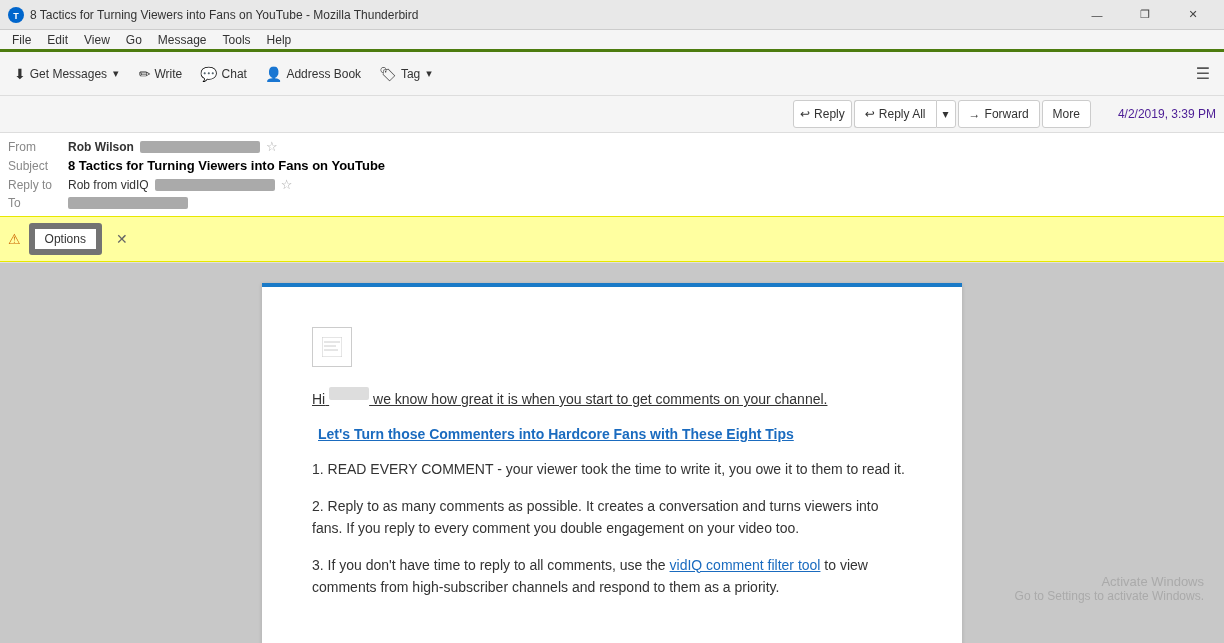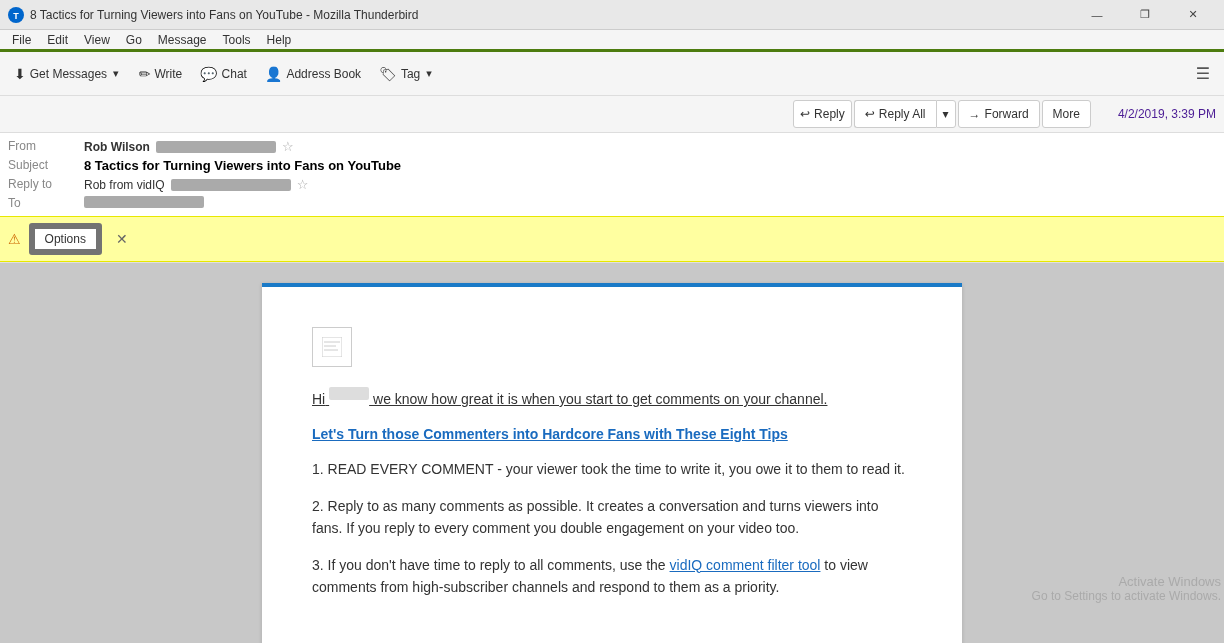--- a/index.html
+++ b/index.html
@@ -147,24 +147,23 @@
       color: #4c1d95;
       margin-left: 25px;
     }
 
     .email-fields {
       padding: 4px 8px 4px 8px;
       background: white;
     }
     .email-field-row {
       display: flex;
-      align-items: flex-start;
+      align-items: center;
       padding: 2px 0;
       font-size: 12px;
-      gap: 16px;
     }
     .field-label {
       color: #888;
       width: 60px;
       flex-shrink: 0;
     }
     .field-value {
       color: #333;
       display: flex; align-items: center; gap: 6px;
     }
@@ -273,21 +272,21 @@
       padding: 1px 3px;
       min-width: 40px;
       display: inline-block;
       height: 13px;
     }
 
     
     .activate-windows {
       position: fixed;
       bottom: 40px;
-      right: 3px;
+      right: 20px;
       text-align: right;
       color: #aaa;
       font-size: 12px;
       pointer-events: none;
       margin-top: 36px;
     }
     .activate-windows .title { font-size: 13px; font-weight: 500; }
   </style>
 </head>
 <body>
@@ -416,21 +415,21 @@
           <line x1="2" y1="13" x2="16" y2="13" stroke="#ccc"></line>
         </svg>
     </div>
 
     <p class="email-body-text">
       <span>Hi</span>
       <span class="name-blur">&nbsp;&nbsp;&nbsp;&nbsp;&nbsp;&nbsp;&nbsp;</span>
       <span> we know how great it is when you start to get comments on your channel.</span>
     </p>
 
-    <p style="margin-bottom:16px;">
+    <p style="margin-bottom:16px;margin-left:6px;">
       <a class="email-link">Let's Turn those Commenters into Hardcore Fans with These Eight Tips</a>
     </p>
 
     <p class="email-list-item">1. READ EVERY COMMENT - your viewer took the time to write it, you owe it to them to read it.</p>
 
     <p class="email-list-item">2. Reply to as many comments as possible. It creates a conversation and turns viewers into fans. If you reply to every comment you double engagement on your video too.</p>
 
     <p class="email-list-item">
       <span>3. If you don't have time to reply to all comments, use the </span><a class="inline-link">vidIQ comment filter tool</a><span> to view comments from high-subscriber channels and respond to them as a priority.</span>
     </p>

